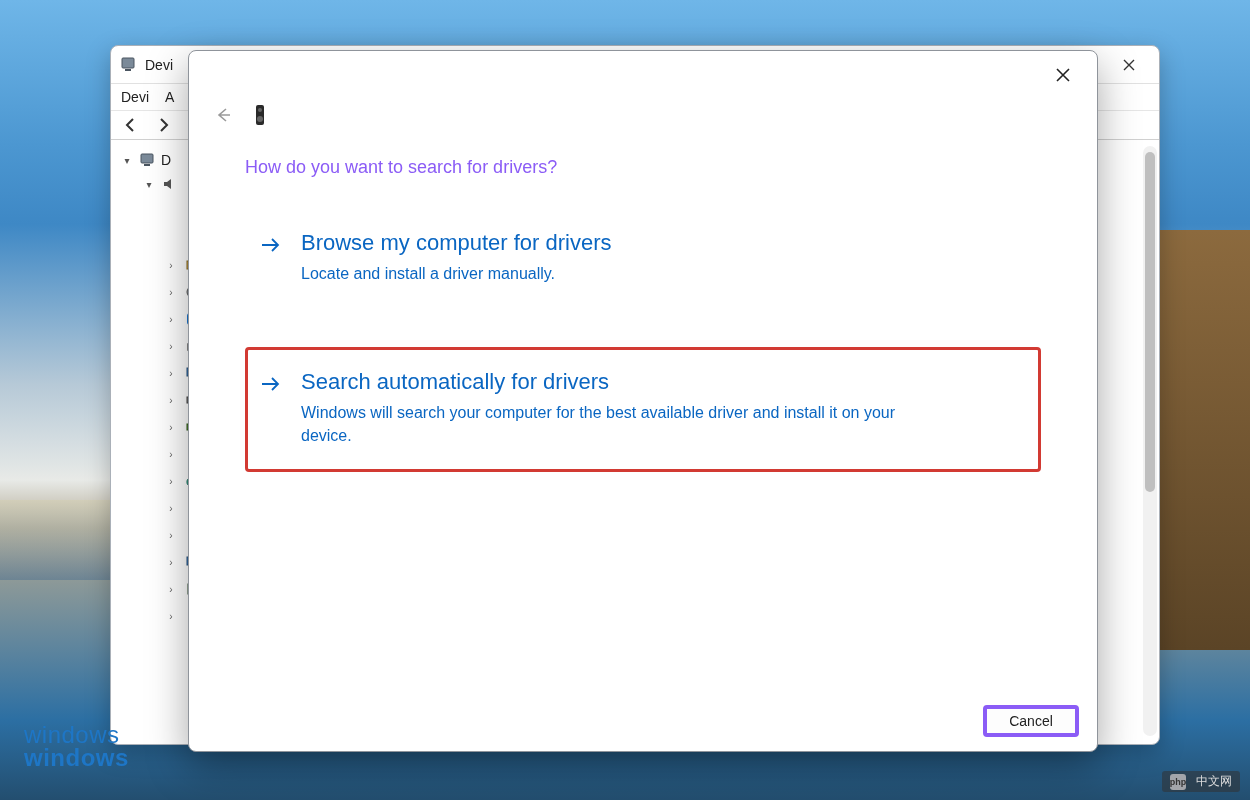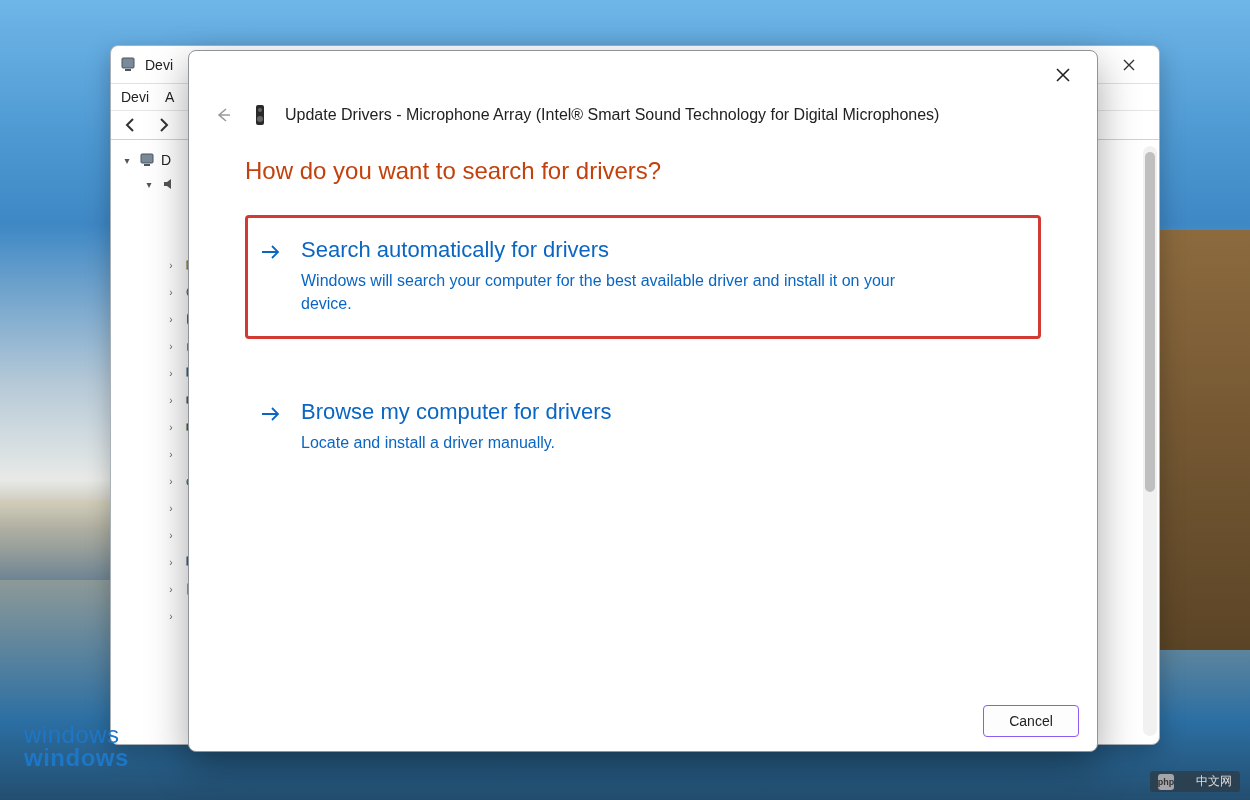--- a/index.html
+++ b/index.html
@@ -31,34 +31,34 @@
 .iconcol .row .chev{width:8px;font-size:10px;color:#666;}
 .iconcol svg{width:16px;height:16px;}
 
 .modal{position:absolute;left:188px;top:50px;width:910px;height:702px;background:#fff;border:1px solid #8f949b;border-radius:8px;box-shadow:0 14px 40px rgba(0,0,0,.35);}
 .modal-title{height:48px;display:flex;align-items:center;padding:0 14px;border-bottom:none;}
 .modal-title .close{margin-left:auto;width:40px;height:30px;display:flex;align-items:center;justify-content:center;}
 .modal-head{display:flex;align-items:center;gap:16px;padding:4px 28px 18px 22px;}
 .modal-head .back{width:24px;height:24px;display:flex;align-items:center;justify-content:center;color:#777;}
 .modal-head .mico{width:18px;height:22px;}
 .modal-head .mt{font-size:16px;color:#222;}
-.question{padding:12px 56px 10px 56px;font-size:24px;color:#c2410c;font-weight:400;}
+.question{padding:12px 56px 10px 56px;font-size:18px;color:#8b5cf6;font-weight:400;}
 .options{padding:20px 56px;}
 .opt{position:relative;padding:22px 36px 24px 56px;border-radius:4px;margin-bottom:38px;cursor:pointer;}
 .opt.highlight{border:3px solid #d23a33;padding:19px 33px 21px 53px;}
 .opt .arrow{position:absolute;left:14px;top:26px;color:#0a66c2;}
 .opt.highlight .arrow{left:11px;top:23px;}
 .opt h3{font-size:22px;color:#0a66c2;font-weight:400;margin-bottom:6px;}
 .opt p{font-size:16px;color:#0a66c2;line-height:1.45;max-width:640px;}
 .modal-footer{position:absolute;bottom:14px;right:18px;}
-.btn{min-width:96px;height:32px;background:#fdfdfd;border:1px solid #8b5cf6;border-radius:4px;font-size:14px;color:#222;display:flex;align-items:center;justify-content:center;cursor:pointer;}
+.btn{min-width:96px;height:32px;background:#fdfdfd;border:4px solid #8b5cf6;border-radius:4px;font-size:14px;color:#222;display:flex;align-items:center;justify-content:center;cursor:pointer;}
 
 .wm-left{position:absolute;left:24px;bottom:30px;color:#1e76c6;font-size:24px;line-height:.95;font-weight:300;letter-spacing:.5px;}
 .wm-left b{display:block;font-weight:600;}
-.wm-right{position:absolute;right:10px;bottom:8px;color:#ddd;font-size:12px;background:rgba(50,50,50,.55);padding:2px 8px;border-radius:3px;display:flex;align-items:center;gap:22px;}
+.wm-right{position:absolute;right:10px;bottom:8px;color:#ddd;font-size:12px;background:rgba(50,50,50,.55);padding:2px 8px;border-radius:3px;display:flex;align-items:center;gap:10px;}
 .wm-right .logo{width:16px;height:16px;background:#a3a5aa;border-radius:3px;display:flex;align-items:center;justify-content:center;font-size:9px;color:#333;font-weight:600;}
 </style>
 </head>
 <body>
 
 <div class="desktop">
   <div class="horiz"></div>
   <div class="cliff"></div>
 
   <div class="dm-window">
@@ -228,45 +228,44 @@
             <path d="M12 3 L5 9 L12 15 M5 9 H16" fill="none" stroke="#9a9a9a" stroke-width="1.6"></path>
           </svg>
       </div>
       <span class="mico">
         <svg viewBox="0 0 18 22">
             <rect x="5" y="1" width="8" height="20" rx="2" fill="#2a2a2a"></rect>
             <circle cx="9" cy="6" r="2" fill="#666"></circle>
             <circle cx="9" cy="15" r="3" fill="#666"></circle>
           </svg>
       </span>
-      <span class="mt">Update Drivers - Microphone Array (Intel® Smart Sound Technology for Digital Microphones)</span>
     </div>
 
     <div class="question">How do you want to search for drivers?</div>
 
     <div class="options">
+      <div class="opt">
+        <span class="arrow">
+          <svg width="22" height="22" viewBox="0 0 22 22">
+              <path d="M3 11 H18 M13 5 L19 11 L13 17" fill="none" stroke="#0a66c2" stroke-width="1.8"></path>
+            </svg>
+        </span>
+        <h3>Browse my computer for drivers</h3>
+        <p>Locate and install a driver manually.</p>
+      </div>
+
       <div class="opt highlight">
         <span class="arrow">
           <svg width="22" height="22" viewBox="0 0 22 22">
               <path d="M3 11 H18 M13 5 L19 11 L13 17" fill="none" stroke="#0a66c2" stroke-width="1.8"></path>
             </svg>
         </span>
         <h3>Search automatically for drivers</h3>
         <p>Windows will search your computer for the best available driver and install it on your device.</p>
       </div>
-
-      <div class="opt">
-        <span class="arrow">
-          <svg width="22" height="22" viewBox="0 0 22 22">
-              <path d="M3 11 H18 M13 5 L19 11 L13 17" fill="none" stroke="#0a66c2" stroke-width="1.8"></path>
-            </svg>
-        </span>
-        <h3>Browse my computer for drivers</h3>
-        <p>Locate and install a driver manually.</p>
-      </div>
     </div>
 
     <div class="modal-footer">
       <div class="btn">Cancel</div>
     </div>
   </div>
 
   <div class="wm-left">
     <span>windows</span>
     <b>windows</b>

